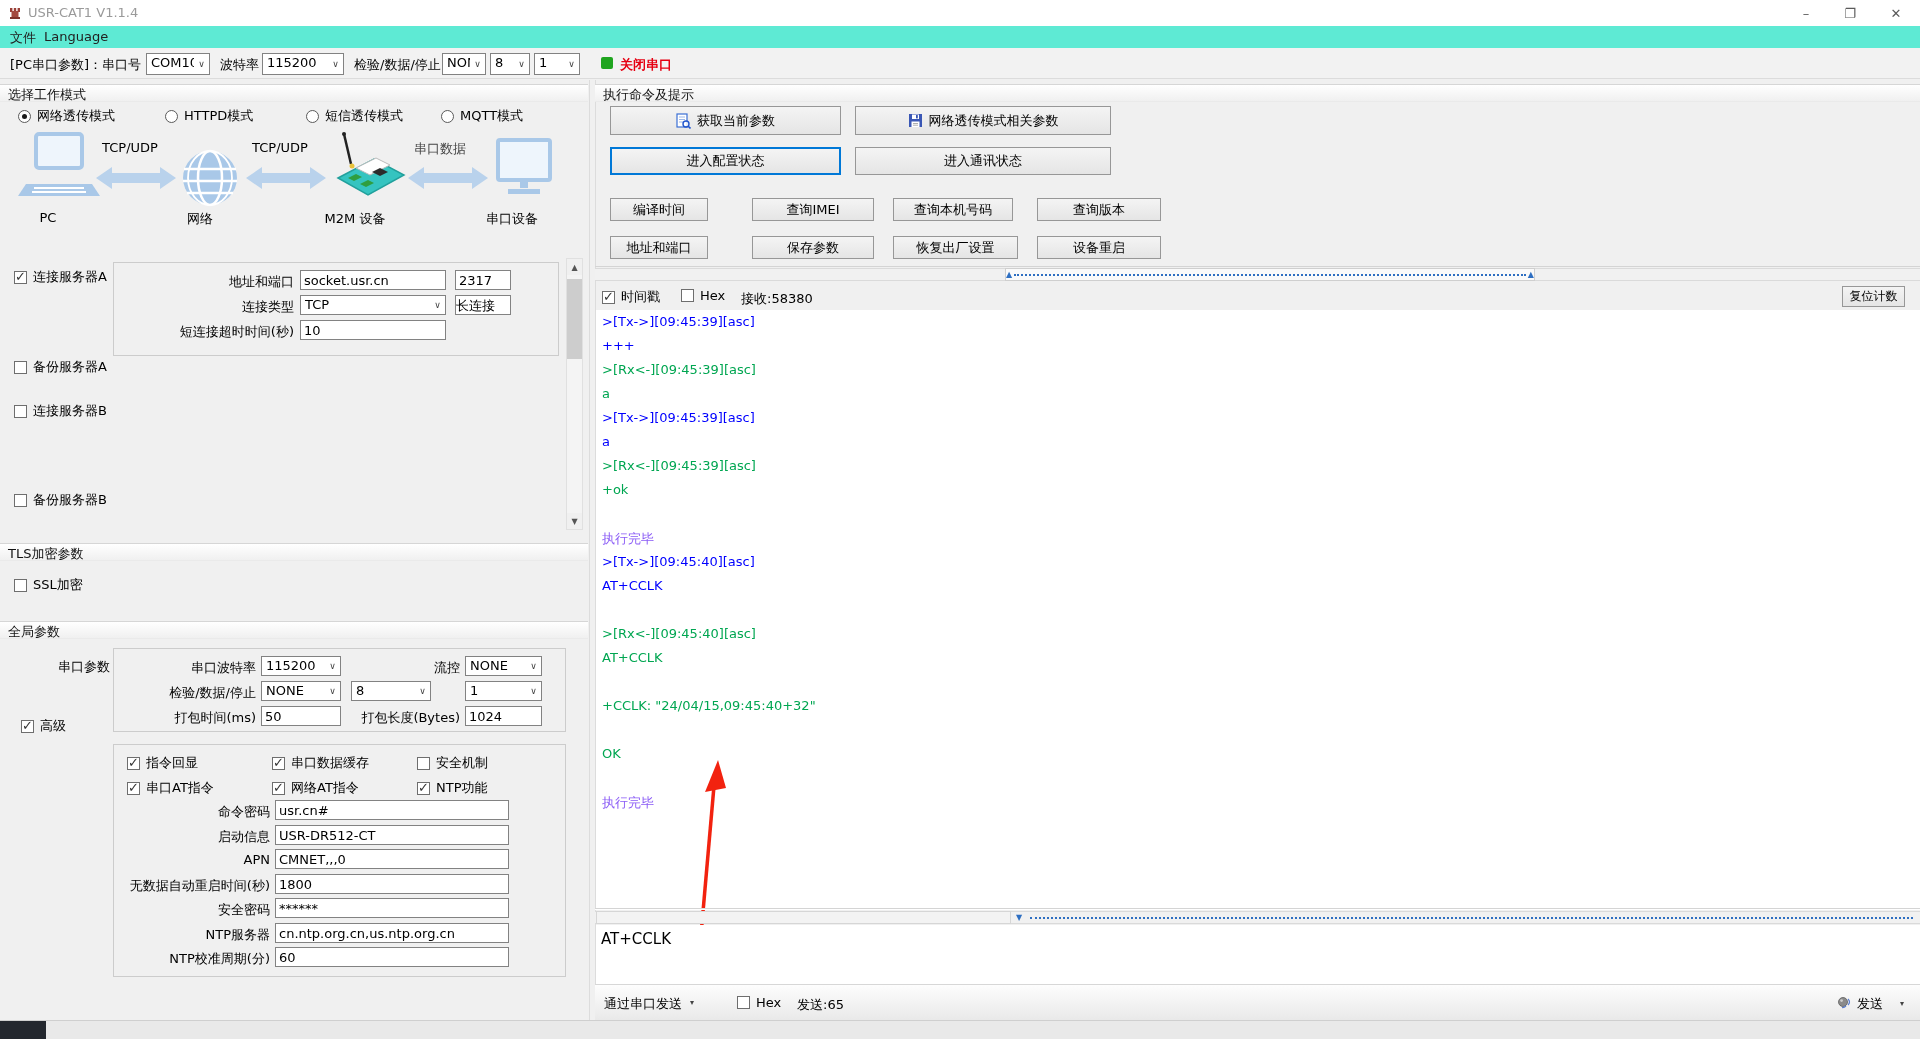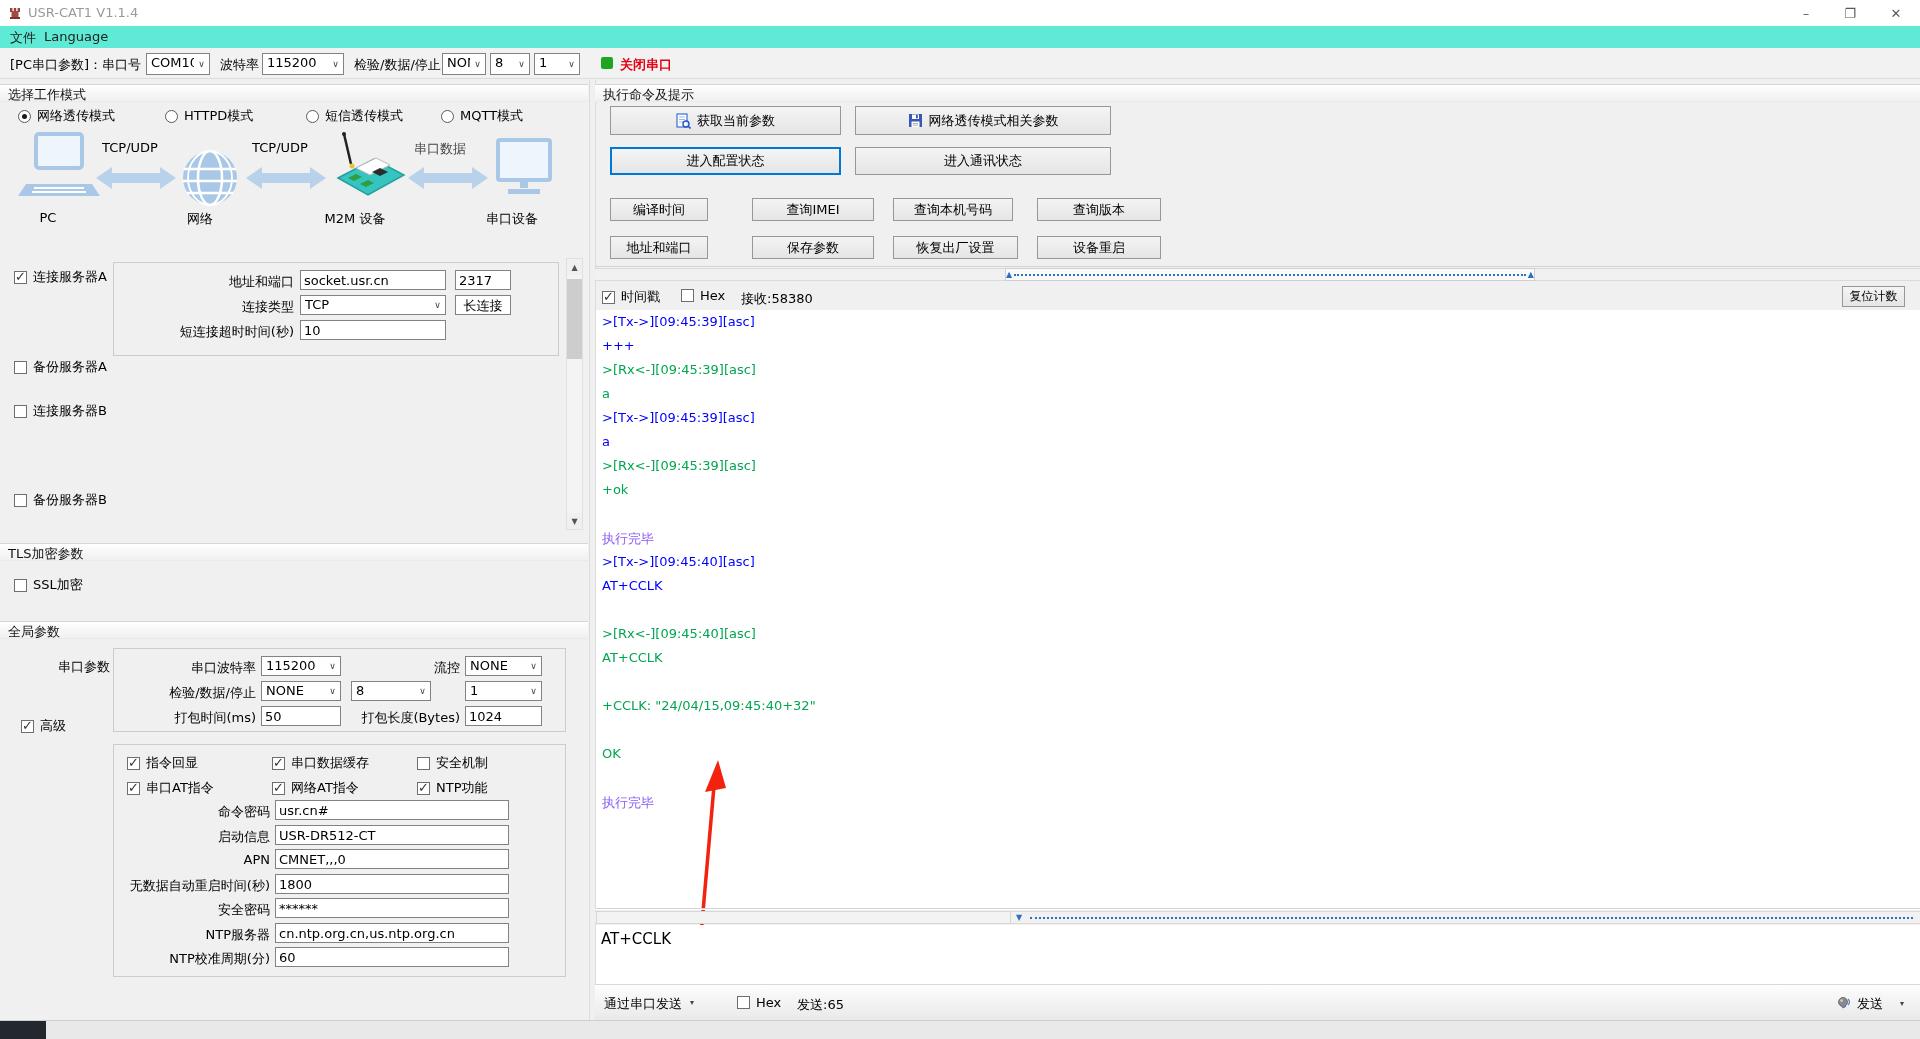--- a/index.html
+++ b/index.html
@@ -180,21 +180,21 @@
 
   <div class="panel" style="left:113px;top:262px;width:446px;height:94px"></div>
   <div class="lbl rlbl" style="left:118px;top:273px;width:176px">地址和端口</div>
   <div class="inp" style="left:300px;top:270px;width:146px;height:20px">socket.usr.cn</div>
   <div class="inp" style="left:455px;top:270px;width:56px;height:20px">2317</div>
   <div class="lbl rlbl" style="left:118px;top:298px;width:176px">连接类型</div>
   <div class="sel" style="left:300px;top:295px;width:146px;height:20px">
     <span class="v">TCP</span>
     <span class="chev">∨</span>
   </div>
-  <div class="inp" style="left:455px;top:295px;width:56px;height:20px;text-align:center;padding:1px 0">长连接</div>
+  <div class="inp" style="left:455px;top:295px;width:56px;height:20px;text-align:left;padding:1px 0">长连接</div>
   <div class="lbl rlbl" style="left:118px;top:323px;width:176px">短连接超时时间(秒)</div>
   <div class="inp" style="left:300px;top:320px;width:146px;height:20px">10</div>
 
   <div class="cb" style="left:14px;top:358px">
     <span class="box"></span>
     <span>备份服务器A</span>
   </div>
   <div class="cb" style="left:14px;top:402px">
     <span class="box"></span>
     <span>连接服务器B</span>

